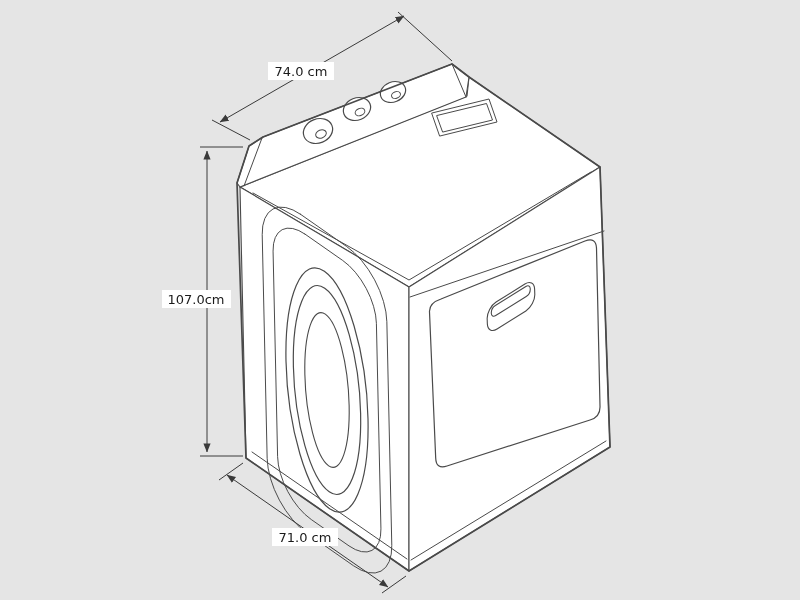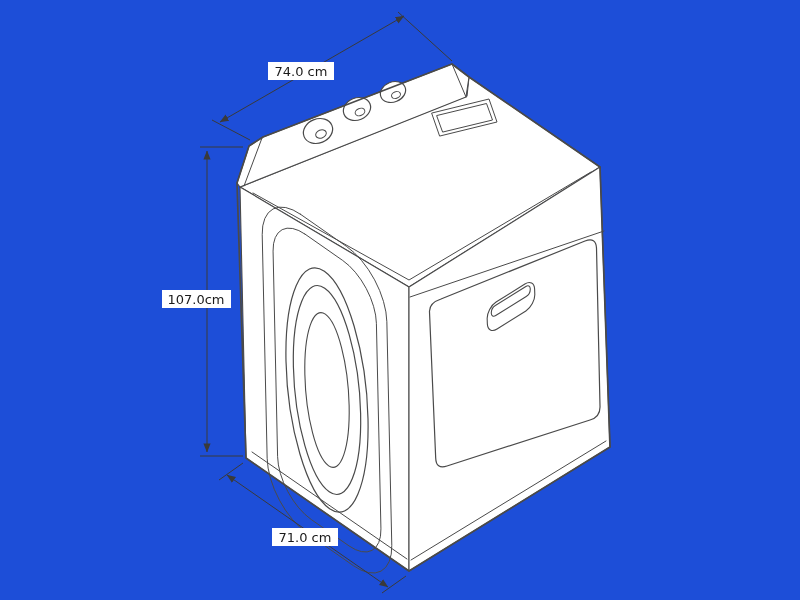--- a/index.html
+++ b/index.html
@@ -8,21 +8,21 @@
     width: 800px;
     height: 600px;
     background: #ffffff;
     overflow: hidden;
     font-family: "DejaVu Sans", "Liberation Sans", sans-serif;
   }
   .stage {
     position: relative;
     width: 800px;
     height: 600px;
-    background: #1d4ed8;
+    background: #e5e5e5;
   }
   svg { display: block; }
   text {
     font-family: "DejaVu Sans", "Liberation Sans", sans-serif;
     font-size: 13px;
   }
 </style>
 </head>
 <body>
 

